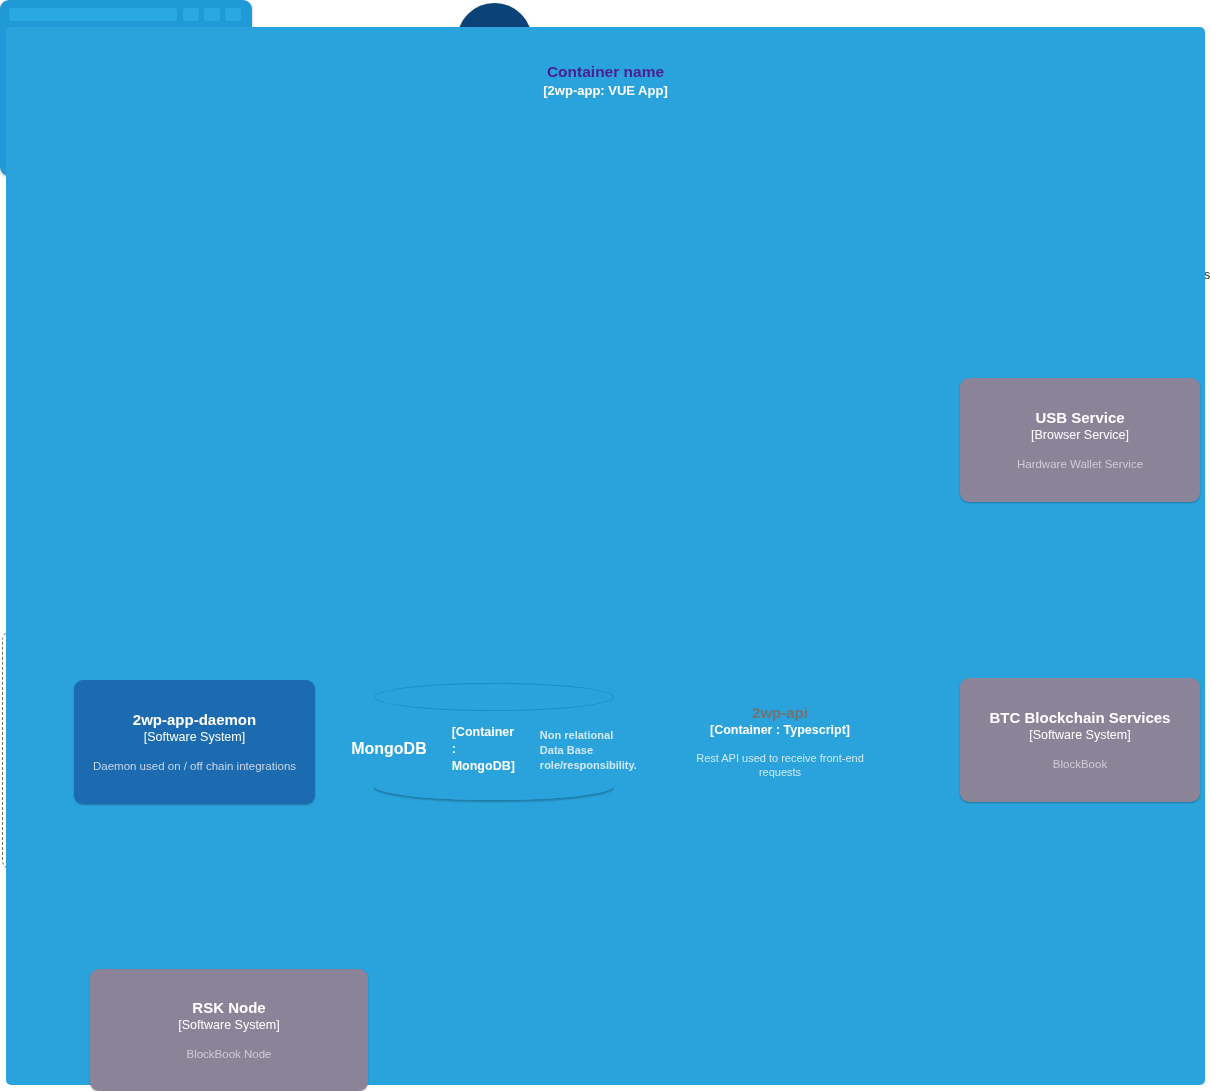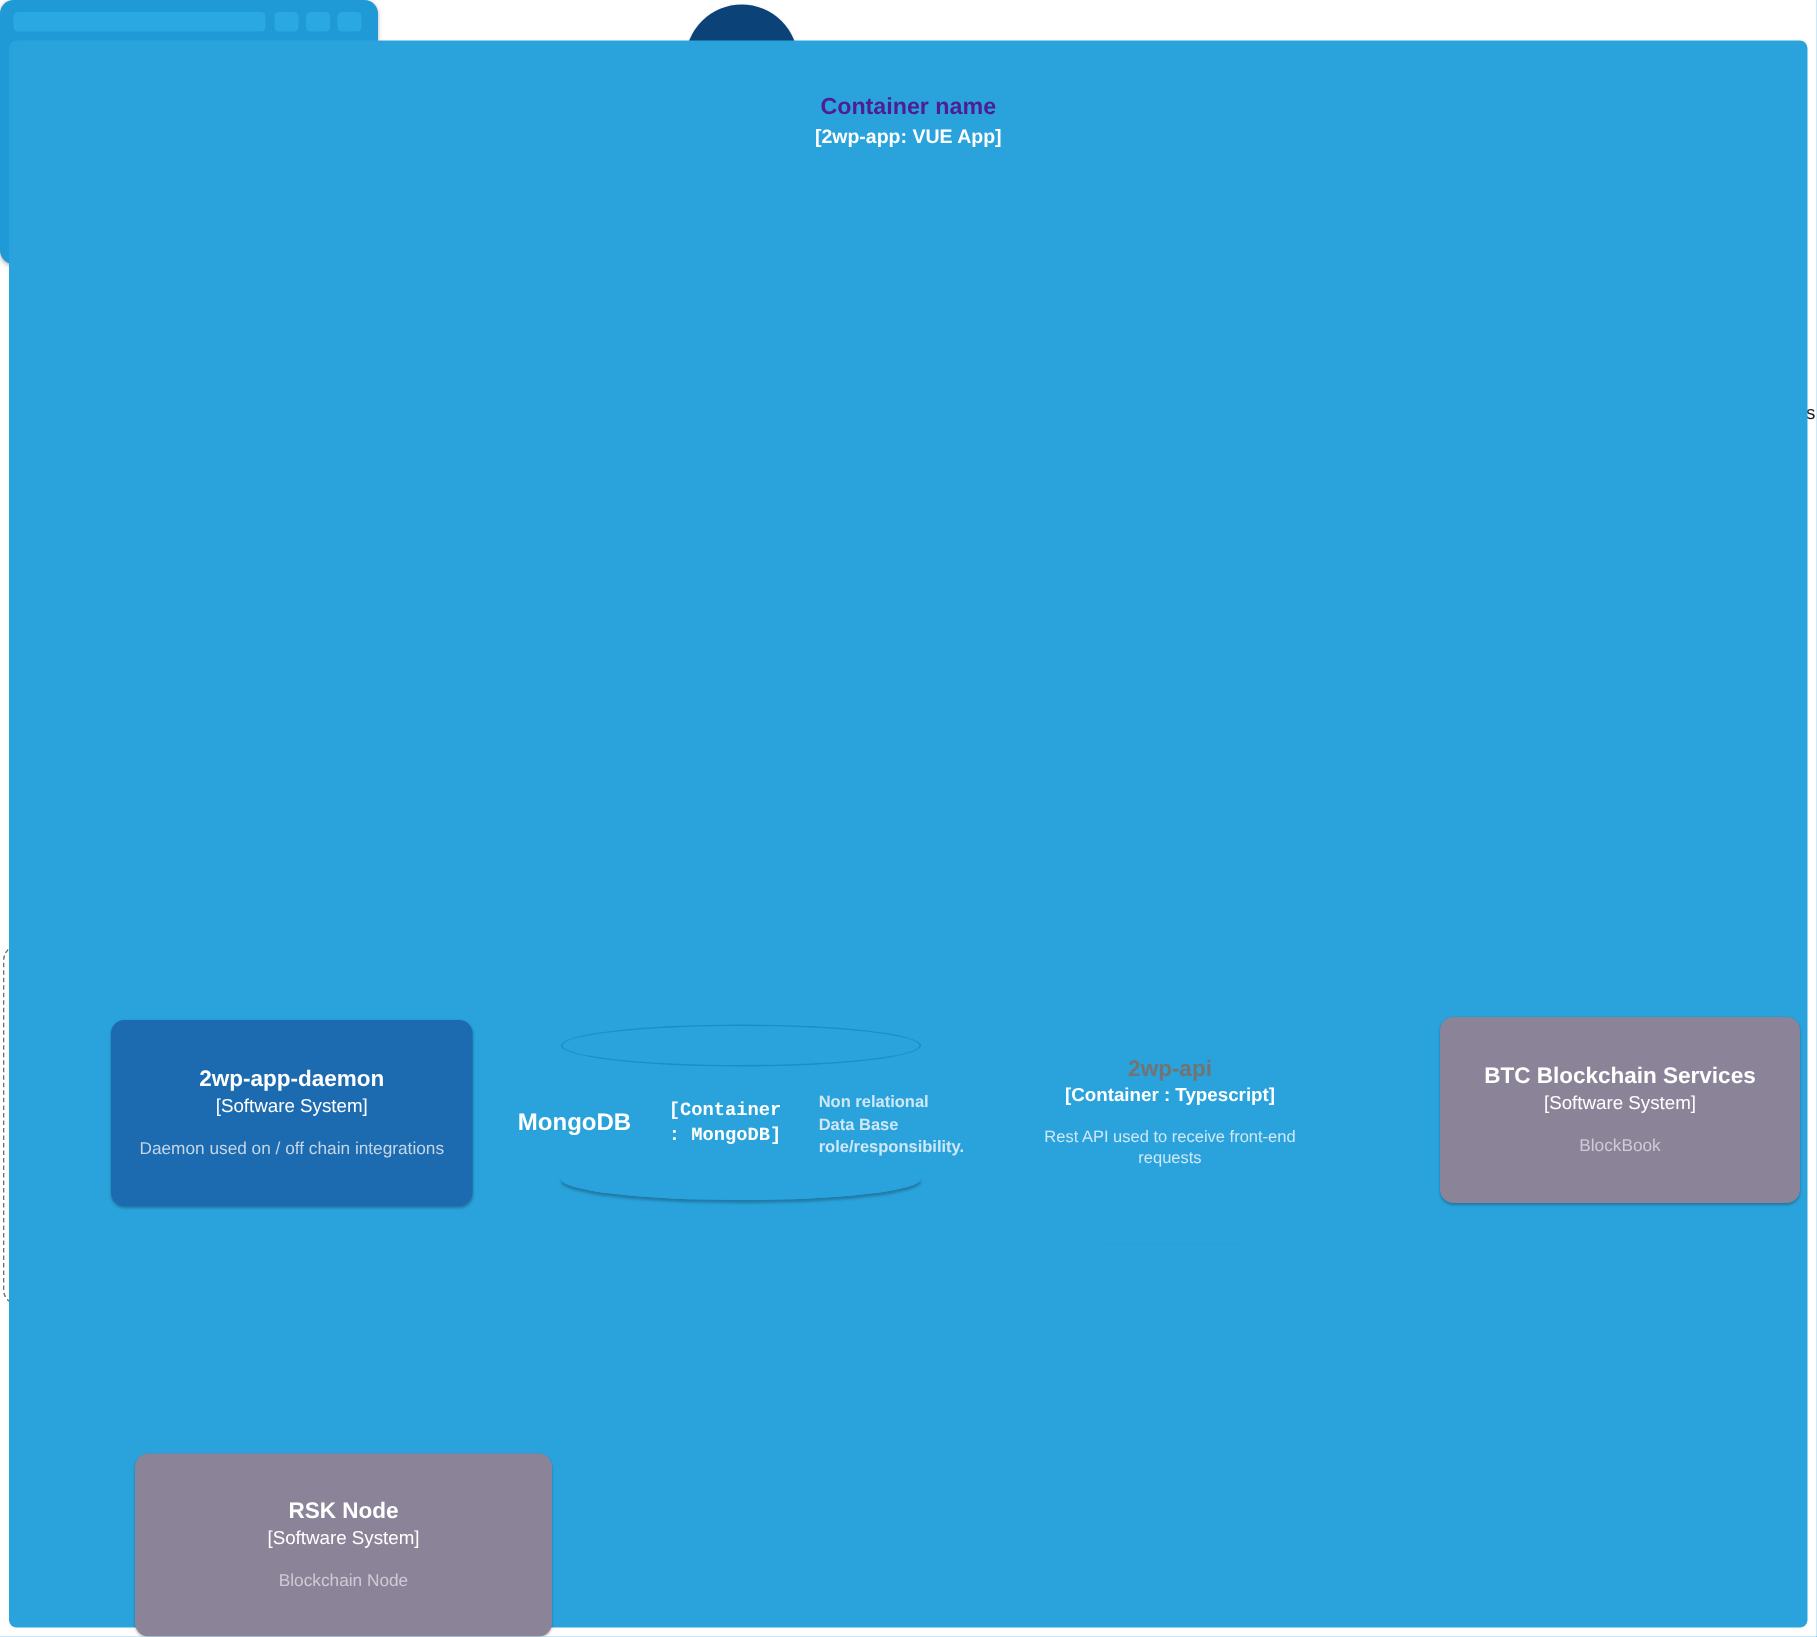--- a/index.html
+++ b/index.html
@@ -54,21 +54,21 @@
   #mongo-body{position:absolute;left:0;top:14px;width:240px;height:89px;background:#2aa3dc;}
   #mongo-top{position:absolute;left:0;top:0;width:240px;height:28px;background:#2aa3dc;
      border-radius:50%/50%;border:1px solid #1b8ec6;box-sizing:border-box;}
   #mongo-bot{position:absolute;left:0;top:89px;width:240px;height:28px;background:#2aa3dc;
      border-radius:50%/50%;}
   #mongo-shadow{position:absolute;left:0;top:89px;width:240px;height:28px;
      border-radius:50%/50%;box-shadow:0 2px 2px rgba(0,0,0,.25);}
   #mongo-text{position:absolute;left:0;top:22px;width:240px;height:86px;display:flex;
      flex-direction:row;align-items:center;justify-content:center;text-align:left;gap:25px;}
   #mongo-text .title{font-weight:bold;font-size:16px;color:#fff;}
-  #mongo-text .type{font-weight:bold;font-size:12.5px;color:#fff;margin-top:2px;font-family:Liberation Mono, monospace;}
+  #mongo-text .type{font-weight:bold;font-size:12.5px;color:#fff;margin-top:2px;}
   #mongo-text .desc{font-weight:bold;font-size:11px;color:#cfe8f7;margin-top:4px;}
 
   
   #api-hex{position:absolute;left:685px;top:653px;width:190px;height:176px;
      background:#2aa3dc;
      clip-path:polygon(25% 0%,75% 0%,100% 50%,75% 100%,25% 100%,0% 50%);
      filter:drop-shadow(0 1px 2px rgba(0,0,0,.28));}
   #api-text{position:absolute;left:685px;top:653px;width:190px;height:176px;display:flex;
      flex-direction:column;align-items:center;justify-content:center;text-align:center;}
   #api-text .title{font-weight:bold;font-size:15px;color:#737373;}
@@ -158,20 +158,25 @@
       <div class="vue-dot" style="right:47px;"></div>
       <div class="vue-dot" style="right:26px;"></div>
       <div class="vue-dot" style="right:5px;"></div>
     </div>
     <div id="vue-body">
       <div class="title">Container name</div>
       <div class="type">[2wp-app: VUE App]</div>
     </div>
   </div>
 
+  <div class="node sys" style="left:960px;top:378px;width:240px;height:124px;">
+    <div class="title">USB Service</div>
+    <div class="type">[Browser Service]</div>
+    <div class="desc">Hardware Wallet Service</div>
+  </div>
 
   <div class="node cont-blue" style="left:74px;top:680px;width:241px;height:124px;">
     <div class="title">2wp-app-daemon</div>
     <div class="type">[Software System]</div>
     <div class="desc">Daemon used on / off chain integrations</div>
   </div>
 
   <div id="mongo" class="node">
     <div id="mongo-shadow"></div>
     <div id="mongo-body"></div>
@@ -193,16 +198,16 @@
 
   <div class="node sys" style="left:960px;top:678px;width:240px;height:124px;">
     <div class="title">BTC Blockchain Services</div>
     <div class="type">[Software System]</div>
     <div class="desc">BlockBook</div>
   </div>
 
   <div class="node sys" style="left:90px;top:969px;width:278px;height:122px;">
     <div class="title">RSK Node</div>
     <div class="type">[Software System]</div>
-    <div class="desc">Blockchain Node</div>
+    <div class="desc">BlockBook Node</div>
   </div>
 
 </div>
 
 </body></html>

